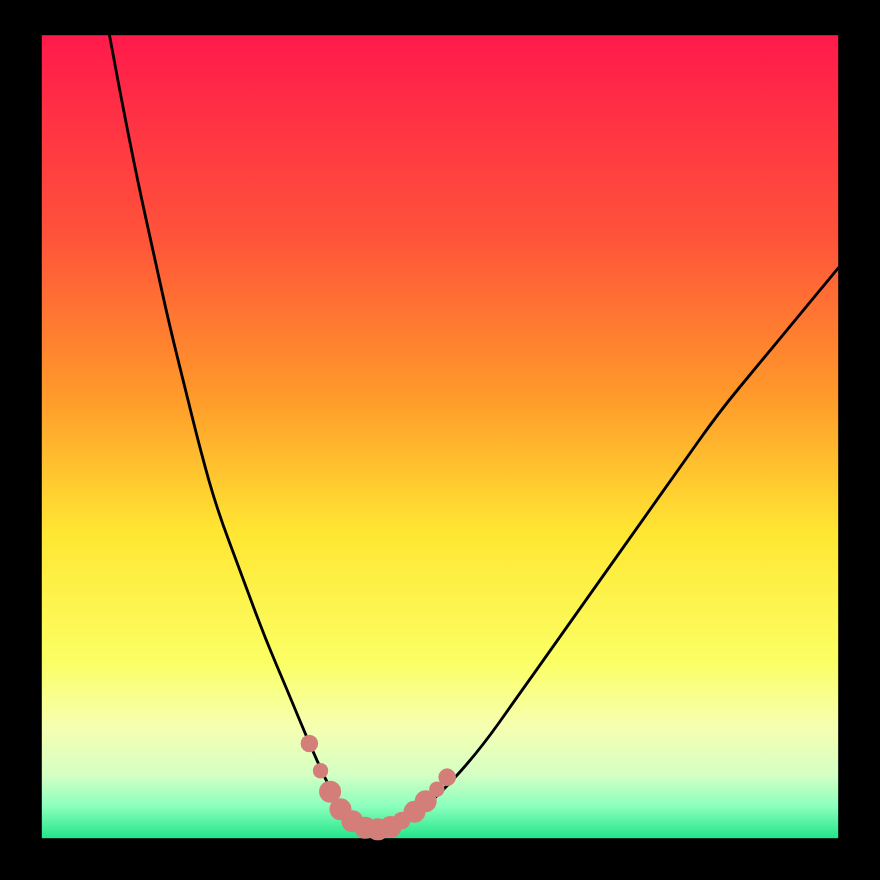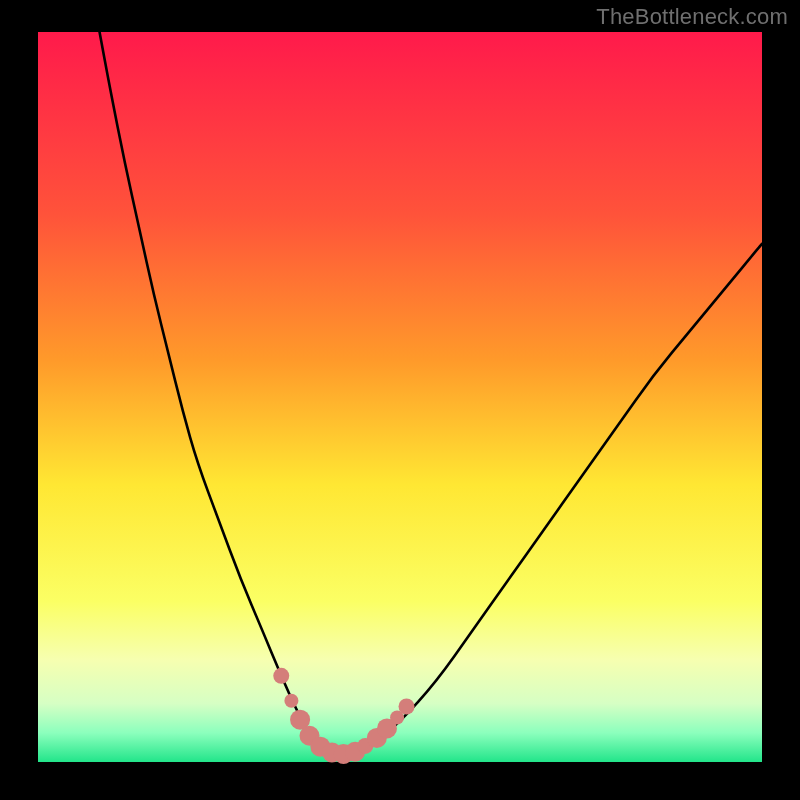--- a/index.html
+++ b/index.html
@@ -31,21 +31,20 @@
   .svg-wrap {
     position: absolute;
     left: 0;
     top: 0;
   }
 </style>
 </head>
 <body>
 
 <div class="frame">
-  <div class="watermark">TheBottleneck.com</div>
   <div class="svg-wrap">
     <svg id="chart-svg" width="800" height="800" viewBox="0 0 800 800">
         <defs>
           <linearGradient id="bg-grad" x1="0" y1="0" x2="0" y2="1">
             <stop offset="0%" stop-color="#ff1a4b"></stop>
             <stop offset="25%" stop-color="#ff533a"></stop>
             <stop offset="45%" stop-color="#ff9a2a"></stop>
             <stop offset="62%" stop-color="#ffe733"></stop>
             <stop offset="78%" stop-color="#fbff64"></stop>
             <stop offset="86%" stop-color="#f6ffb0"></stop>

